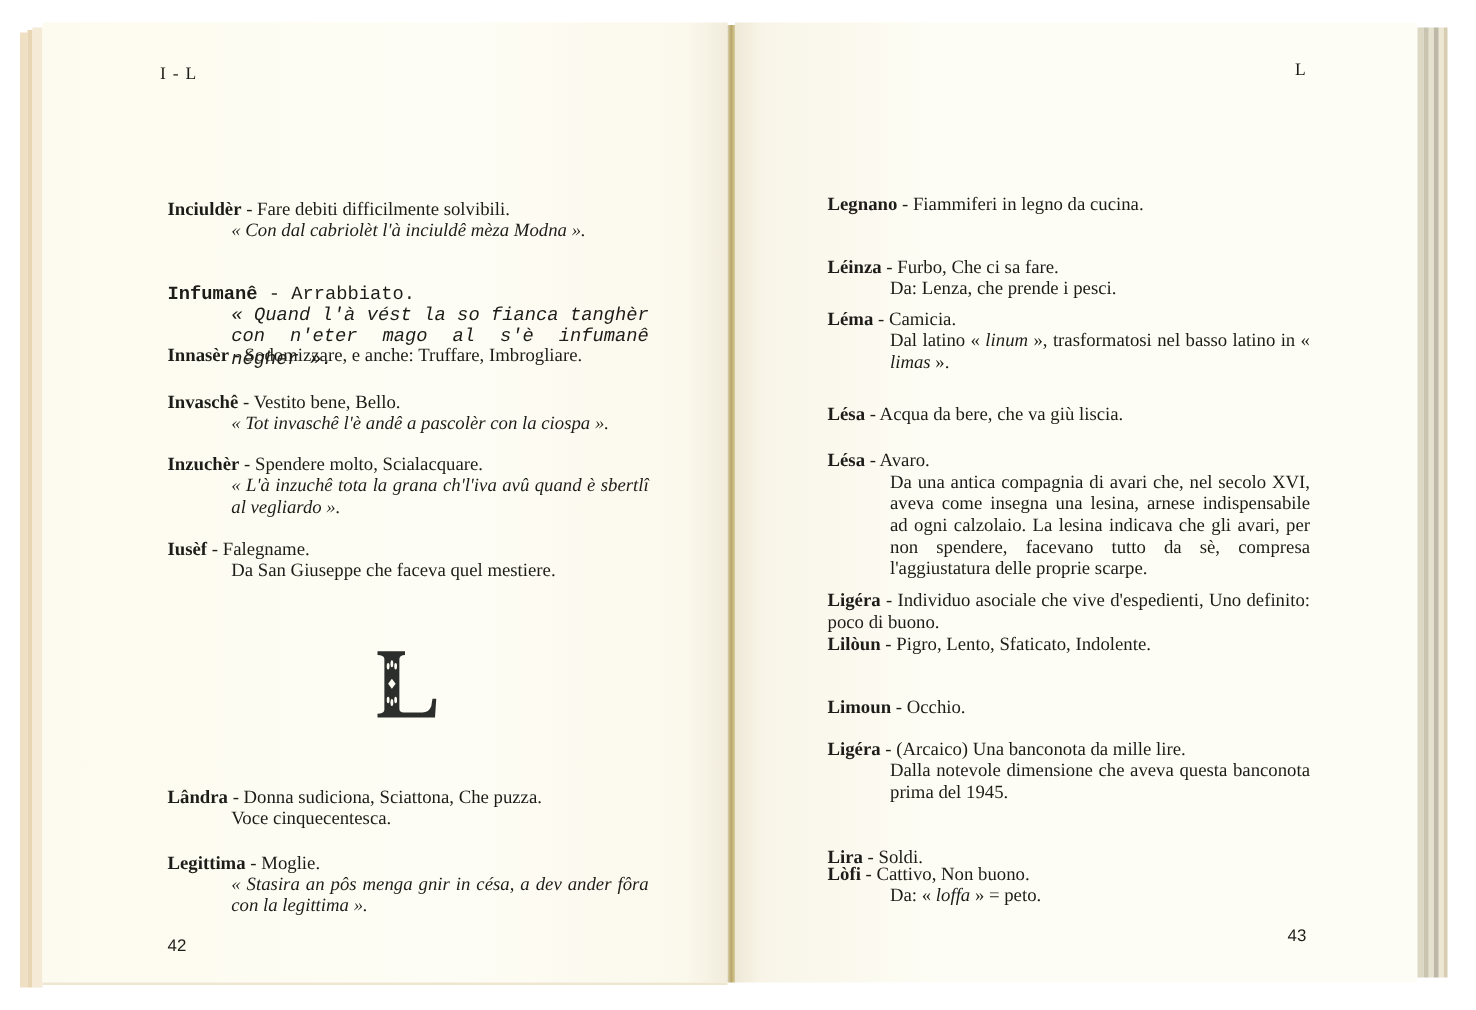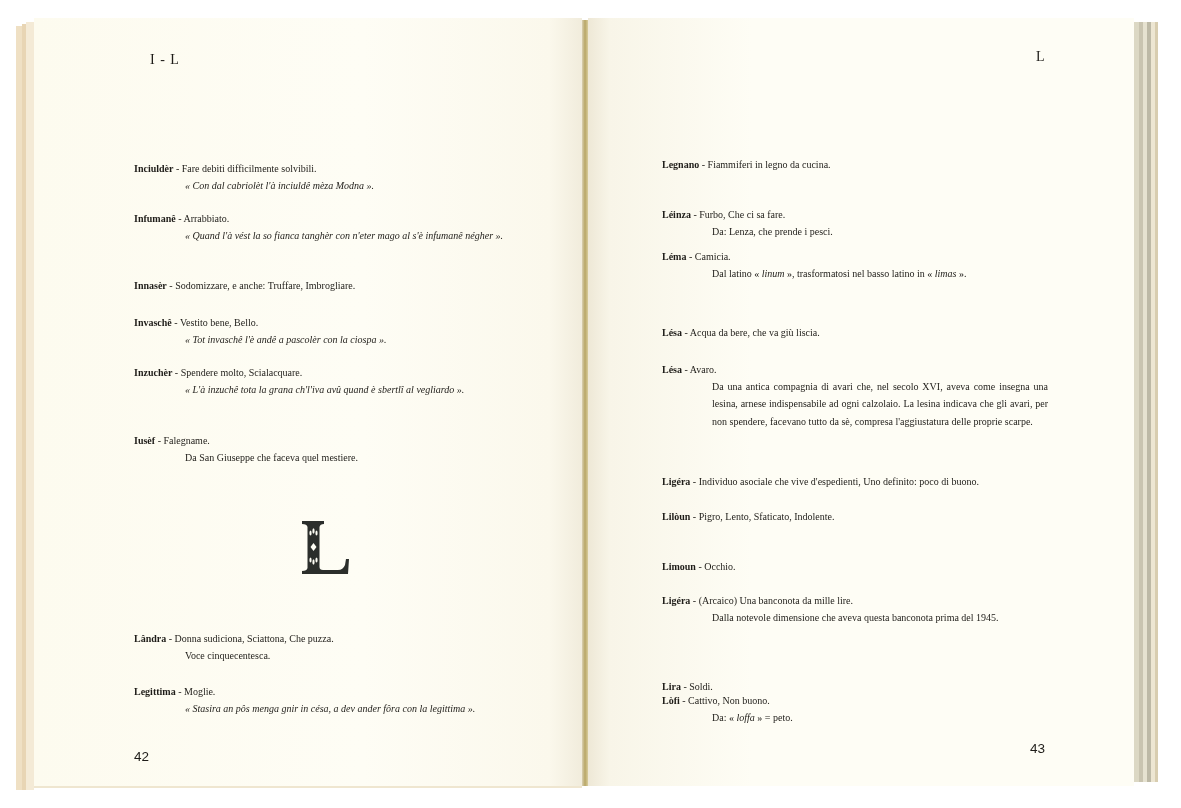--- a/index.html
+++ b/index.html
@@ -52,34 +52,34 @@
     .er3 { left:1143px; width:4px; background:#e6e2d0; }
     .er4 { left:1147px; width:4px; background:#bdb9a6; }
     .er5 { left:1151px; width:4px; background:#ede6d2; }
     .er6 { left:1155px; width:3px; background:#d8cdb0; }
 
     .running-head {
       position: absolute;
       font-size: 14px;
       letter-spacing: 1px;
     }
-    .rh-left { left: 150px; top: 52px; }
+    .rh-left { left: 128px; top: 52px; }
     .rh-right { left: 1036px; top: 49px; }
 
     .folio {
       position: absolute;
       font-family: "Liberation Sans", "DejaVu Sans", sans-serif;
       font-size: 13.5px;
     }
     .folio-left { left: 134px; top: 749px; }
     .folio-right { left: 1030px; top: 741px; }
 
     .entry {
       position: absolute;
-      font-size: 10px;
+      font-size: 15px;
       line-height: 17.2px;
     }
     .entry .head {
       font-weight: bold;
     }
     .entry .def-line {
       white-space: nowrap;
     }
     .entry .cont {
       padding-left: 51px;
@@ -121,21 +121,21 @@
 <div class="edge-right er6"></div>
 
 <div class="running-head rh-left">I - L</div>
 <div class="running-head rh-right">L</div>
 
 <div class="entry left-col" style="top:160px;">
   <div class="def-line"><span class="head">Inciuldèr</span><span> - Fare debiti difficilmente solvibili.</span></div>
   <div class="cont ex">« Con dal cabriolèt l'à inciuldê mèza Modna ».</div>
 </div>
 
-<div class="entry left-col" style="top:210px;">
+<div class="entry left-col" style="top:227px;font-family:Liberation Mono, monospace;">
   <div class="def-line"><span class="head">Infumanê</span><span> - Arrabbiato.</span></div>
   <div class="cont ex">« Quand l'à vést la so fianca tanghèr con n'eter mago al s'è infumanê négher ».</div>
 </div>
 
 <div class="entry left-col" style="top:277px;">
   <div class="def-line"><span class="head">Innasèr</span><span> - Sodomizzare, e anche: Truffare, Imbrogliare.</span></div>
 </div>
 
 <div class="entry left-col" style="top:314px;">
   <div class="def-line"><span class="head">Invaschê</span><span> - Vestito bene, Bello.</span></div>

